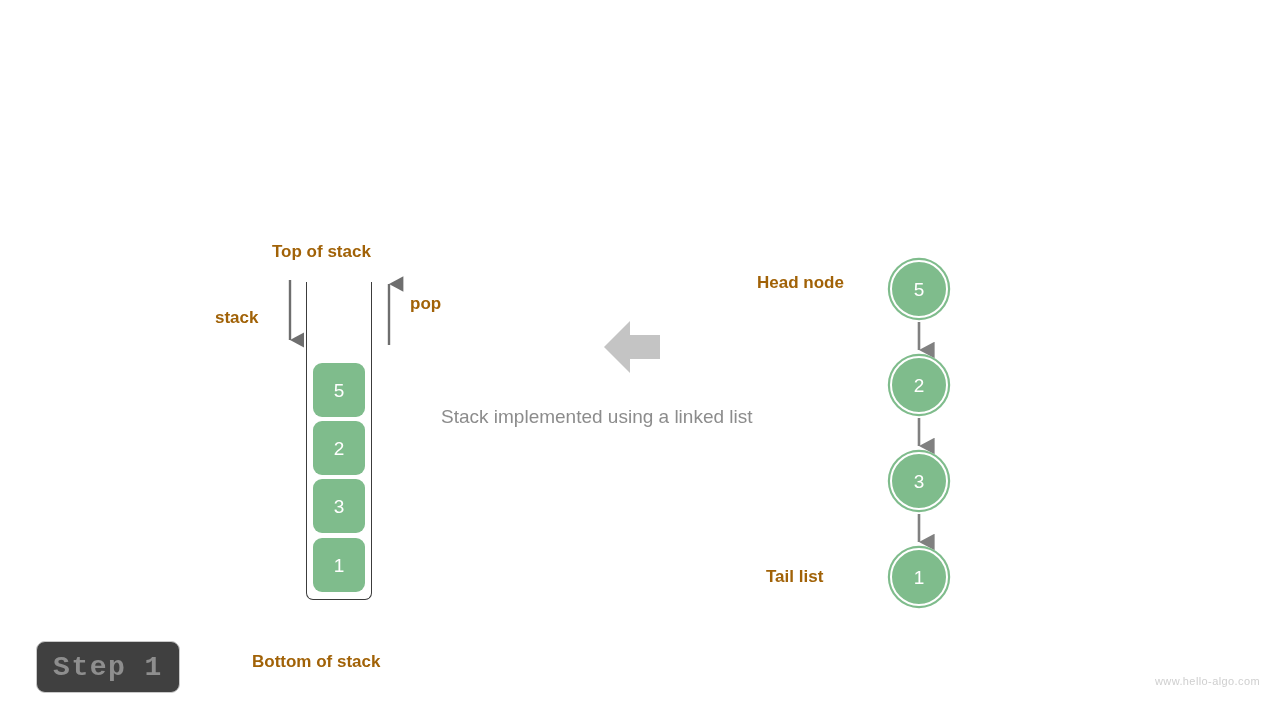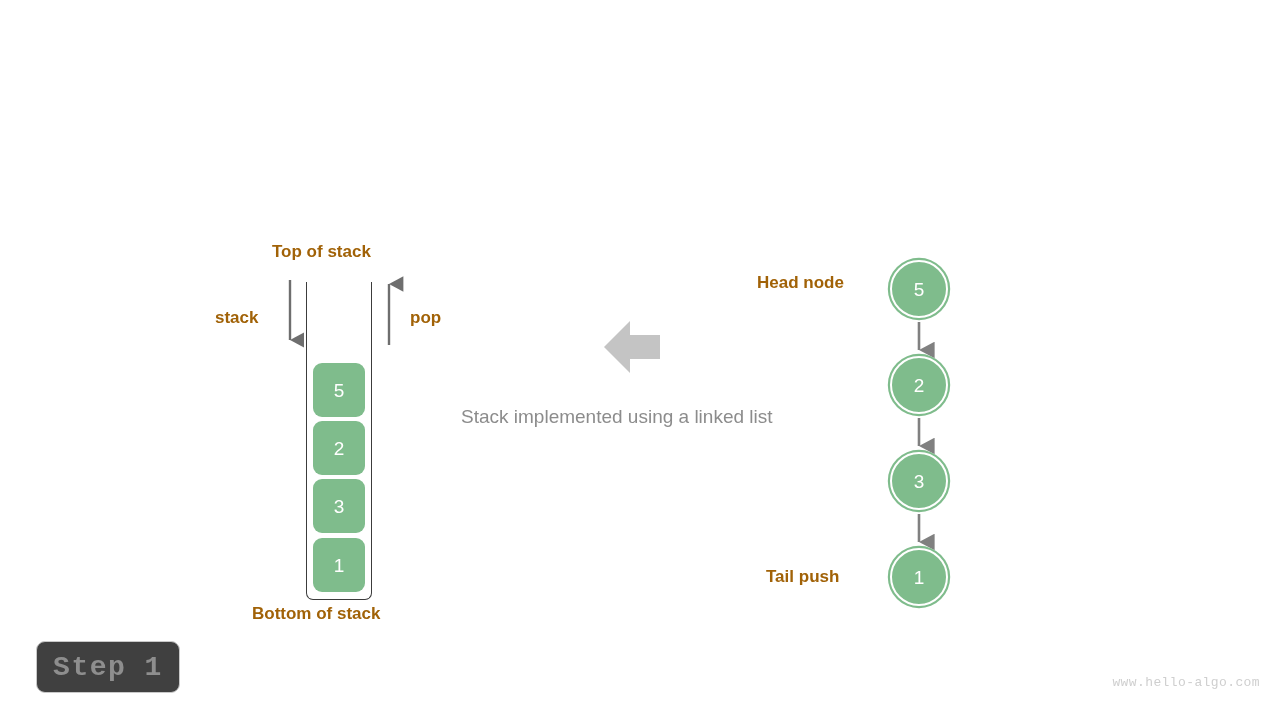--- a/index.html
+++ b/index.html
@@ -30,21 +30,20 @@
     color: #a16207;
     white-space: nowrap;
   }
   .label-muted {
     position: absolute;
     font-family: "Liberation Sans", sans-serif;
     font-weight: normal;
     font-size: 19px;
     color: #8c8c8c;
     white-space: nowrap;
-    margin-left: 20px;
   }
 
   
   #stack-group { position: absolute; left: 0; top: 0; }
 
   .stack-container {
     position: absolute;
     left: 306px;
     top: 282px;
     width: 66px;
@@ -114,43 +113,43 @@
     letter-spacing: 1.5px;
     color: #8e8e8e;
     box-sizing: border-box;
   }
 
   
   .watermark {
     position: absolute;
     right: 20px;
     top: 675px;
-    font-family: Liberation Mono, monospace;
-    font-size: 13px;
+    font-family: Liberation Sans, sans-serif;
+    font-size: 11px;
     color: #cfcfcf;
     letter-spacing: 0.4px;
     white-space: nowrap;
   }
 
   svg { overflow: visible; }
 </style>
 </head>
 <body>
 
 <div class="canvas">
 
   <div id="stack-group">
 
     <div class="label-bold" style="left:272px; top:242px;">Top of stack</div>
 
-    <div class="label-bold" style="left:252px; top:604px;">Bottom of stack</div>
+    <div class="label-bold" style="left:252px; top:652px;">Bottom of stack</div>
 
     <div class="label-bold" style="left:215px; top:308px;">stack</div>
 
-    <div class="label-bold" style="left:410px; top:308px;text-align:right;">pop</div>
+    <div class="label-bold" style="left:410px; top:294px;text-align:right;">pop</div>
 
     <svg style="position:absolute; left:0; top:0;" width="1280" height="720">
       <defs>
         <marker id="ah-down" markerWidth="7" markerHeight="7" refX="3.2" refY="6" orient="auto" markerUnits="strokeWidth">
           <path d="M0,0 L3.2,6 L6.4,0 Z" fill="#6e6e6e"></path>
         </marker>
         <marker id="ah-up" markerWidth="7" markerHeight="7" refX="3.2" refY="0" orient="auto" markerUnits="strokeWidth">
           <path d="M0,6 L3.2,0 L6.4,6 Z" fill="#6e6e6e"></path>
         </marker>
         <marker id="ah-node" markerWidth="7" markerHeight="7" refX="3.2" refY="6" orient="auto" markerUnits="strokeWidth">
@@ -174,21 +173,21 @@
   <svg style="position:absolute; left:604px; top:318px;" width="60" height="60" viewBox="0 0 60 60">
     <path d="M0,29 L26,3 L26,17 L56,17 L56,41 L26,41 L26,55 Z" fill="#c4c4c4"></path>
   </svg>
 
   <div class="label-muted" style="left:441px; top:406px;">Stack implemented using a linked list</div>
 
   <div>
 
     <div class="label-bold" style="left:757px; top:273px;">Head node</div>
 
-    <div class="label-bold" style="left:766px; top:567px;">Tail push</div>
+    <div class="label-bold" style="left:766px; top:567px;">Tail list</div>
 
     <svg style="position:absolute; left:0; top:0;" width="1280" height="720">
       <line x1="919" y1="322" x2="919" y2="350" stroke="#808080" stroke-width="2.6" marker-end="url(#ah-node)"></line>
       <line x1="919" y1="418" x2="919" y2="446" stroke="#808080" stroke-width="2.6" marker-end="url(#ah-node)"></line>
       <line x1="919" y1="514" x2="919" y2="542" stroke="#808080" stroke-width="2.6" marker-end="url(#ah-node)"></line>
     </svg>
 
     <div class="ll-node" style="left:890px; top:260px;">5</div>
     <div class="ll-node" style="left:890px; top:356px;">2</div>
     <div class="ll-node" style="left:890px; top:452px;">3</div>

